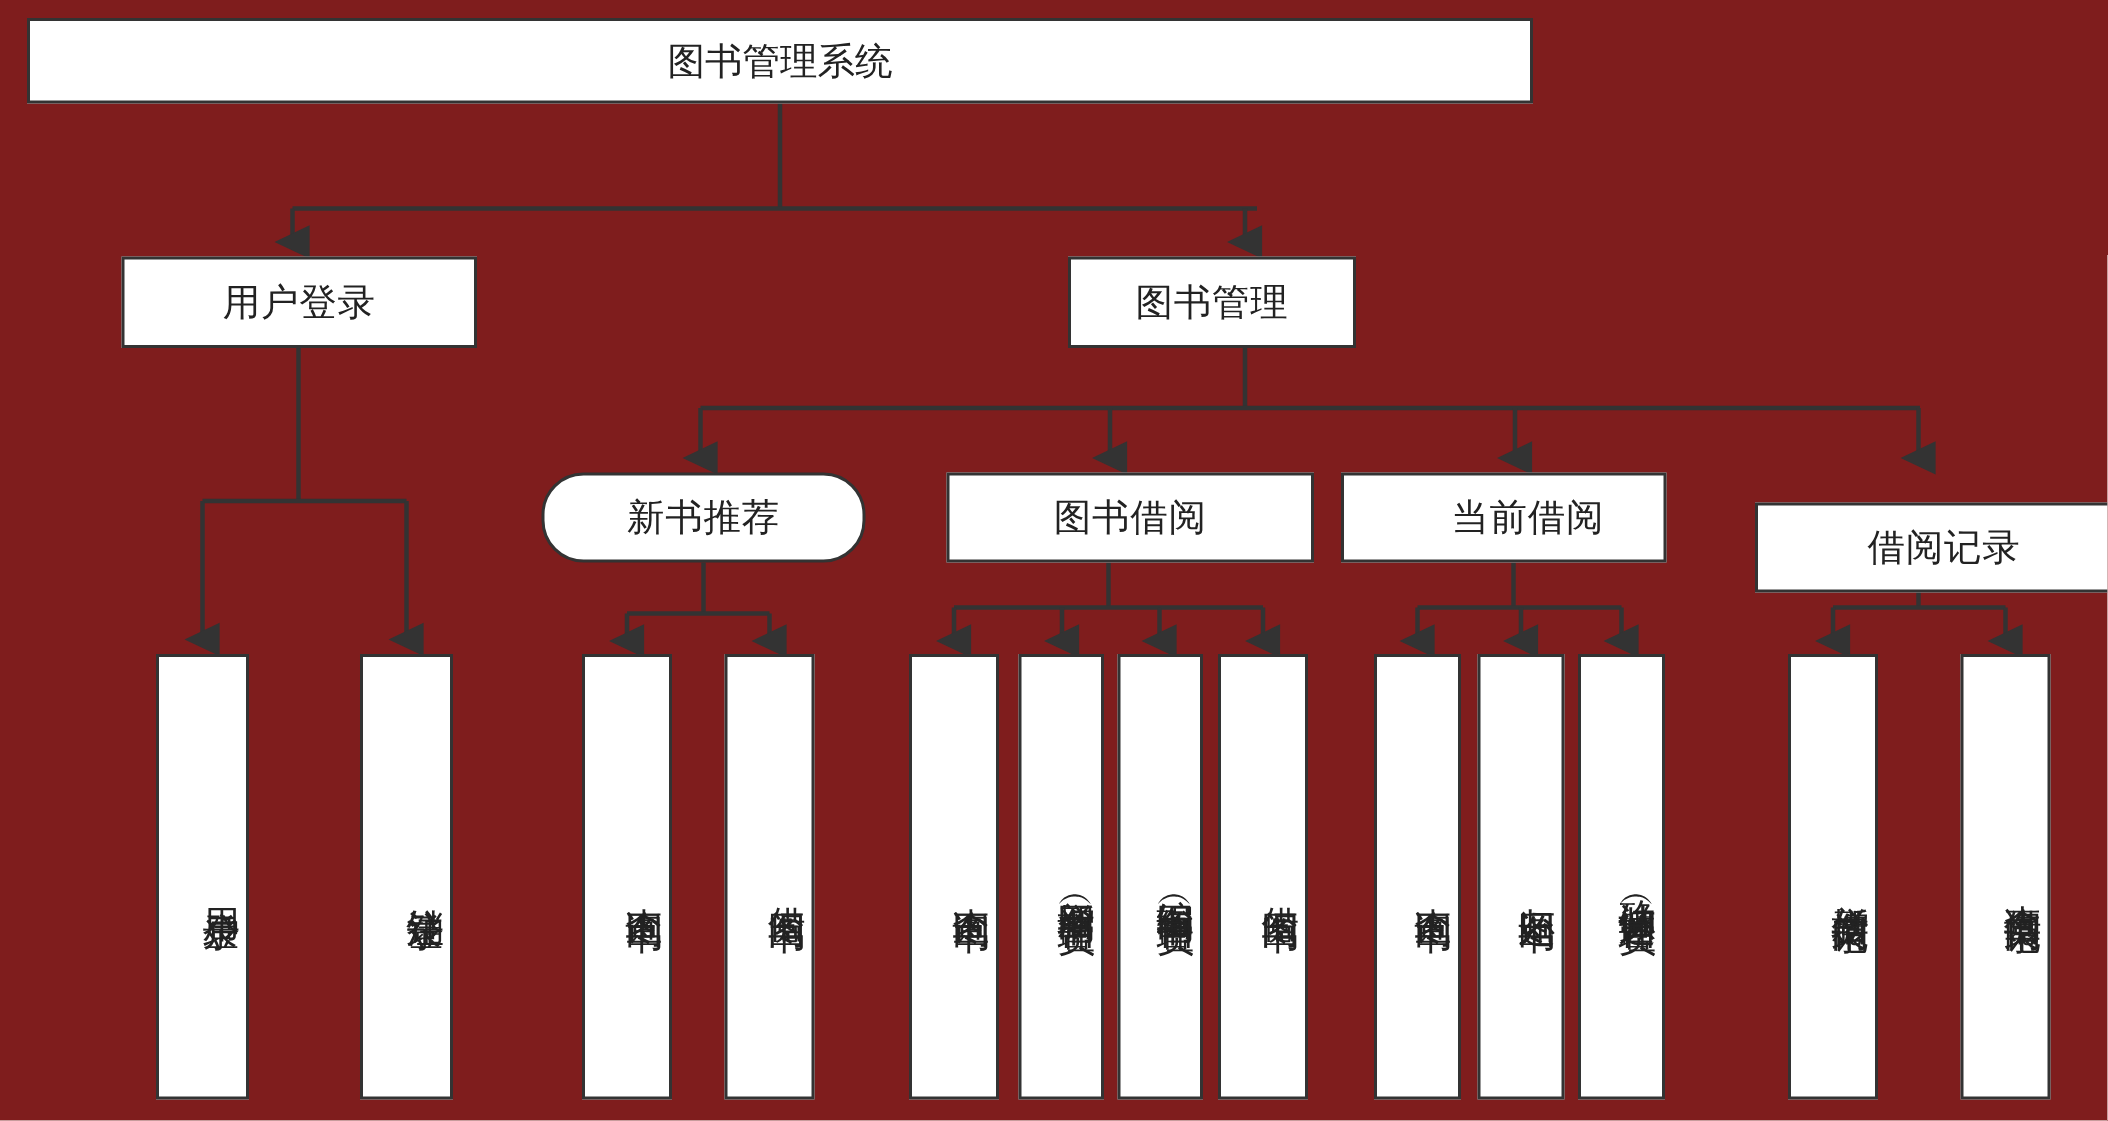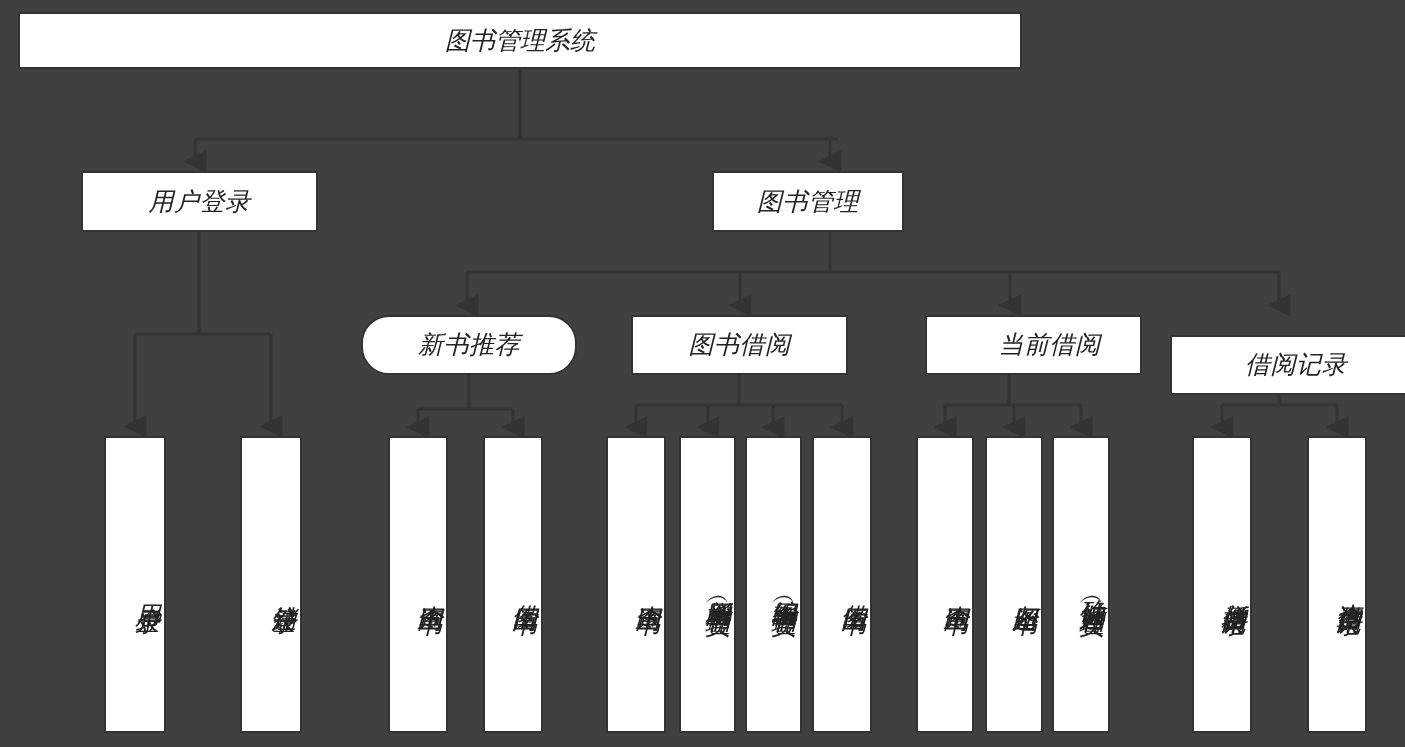--- a/index.html
+++ b/index.html
@@ -8,23 +8,22 @@
     padding: 0;
     background: #ffffff;
   }
   body {
     font-family: "DejaVu Sans", "Liberation Sans", sans-serif;
   }
   #canvas {
     position: relative;
     width: 1405px;
     height: 747px;
-    background: #404040;
+    background: #7f1d1d;
     overflow: hidden;
-    font-style: italic;
   }
   svg.connectors {
     position: absolute;
     left: 0;
     top: 0;
     width: 1405px;
     height: 747px;
     pointer-events: none;
   }
   .node {
@@ -133,24 +132,24 @@
   <div class="node node-h" style="left: 81px; top: 171px; width: 237px; height: 61px;">
     <span>用户登录</span>
   </div>
   <div class="node node-h" style="left: 712px; top: 171px; width: 192px; height: 61px;">
     <span>图书管理</span>
   </div>
 
   <div class="node node-h" style="left: 361px; top: 315px; width: 216px; height: 60px; border-radius: 28px;">
     <span>新书推荐</span>
   </div>
-  <div class="node node-h" style="left: 631px; top: 315px; width: 217px; height: 60px;">
+  <div class="node node-h" style="left: 631px; top: 315px; width: 245px; height: 60px;">
     <span>图书借阅</span>
   </div>
-  <div class="node node-h" style="left: 925px; top: 315px; width: 217px; height: 60px; padding-left: 32px;">
+  <div class="node node-h" style="left: 894px; top: 315px; width: 217px; height: 60px; padding-left: 32px;">
     <span>当前借阅</span>
   </div>
   <div class="node node-h" style="left: 1170px; top: 315px; width: 252px; height: 60px; margin-top: 20px;">
     <span>借阅记录</span>
   </div>
 
   <div class="node node-v" style="left: 104px; top: 436px; width: 62px; height: 297px;">
     <span>用户登录</span>
   </div>
   <div class="node node-v" style="left: 240px; top: 436px; width: 62px; height: 297px;">

